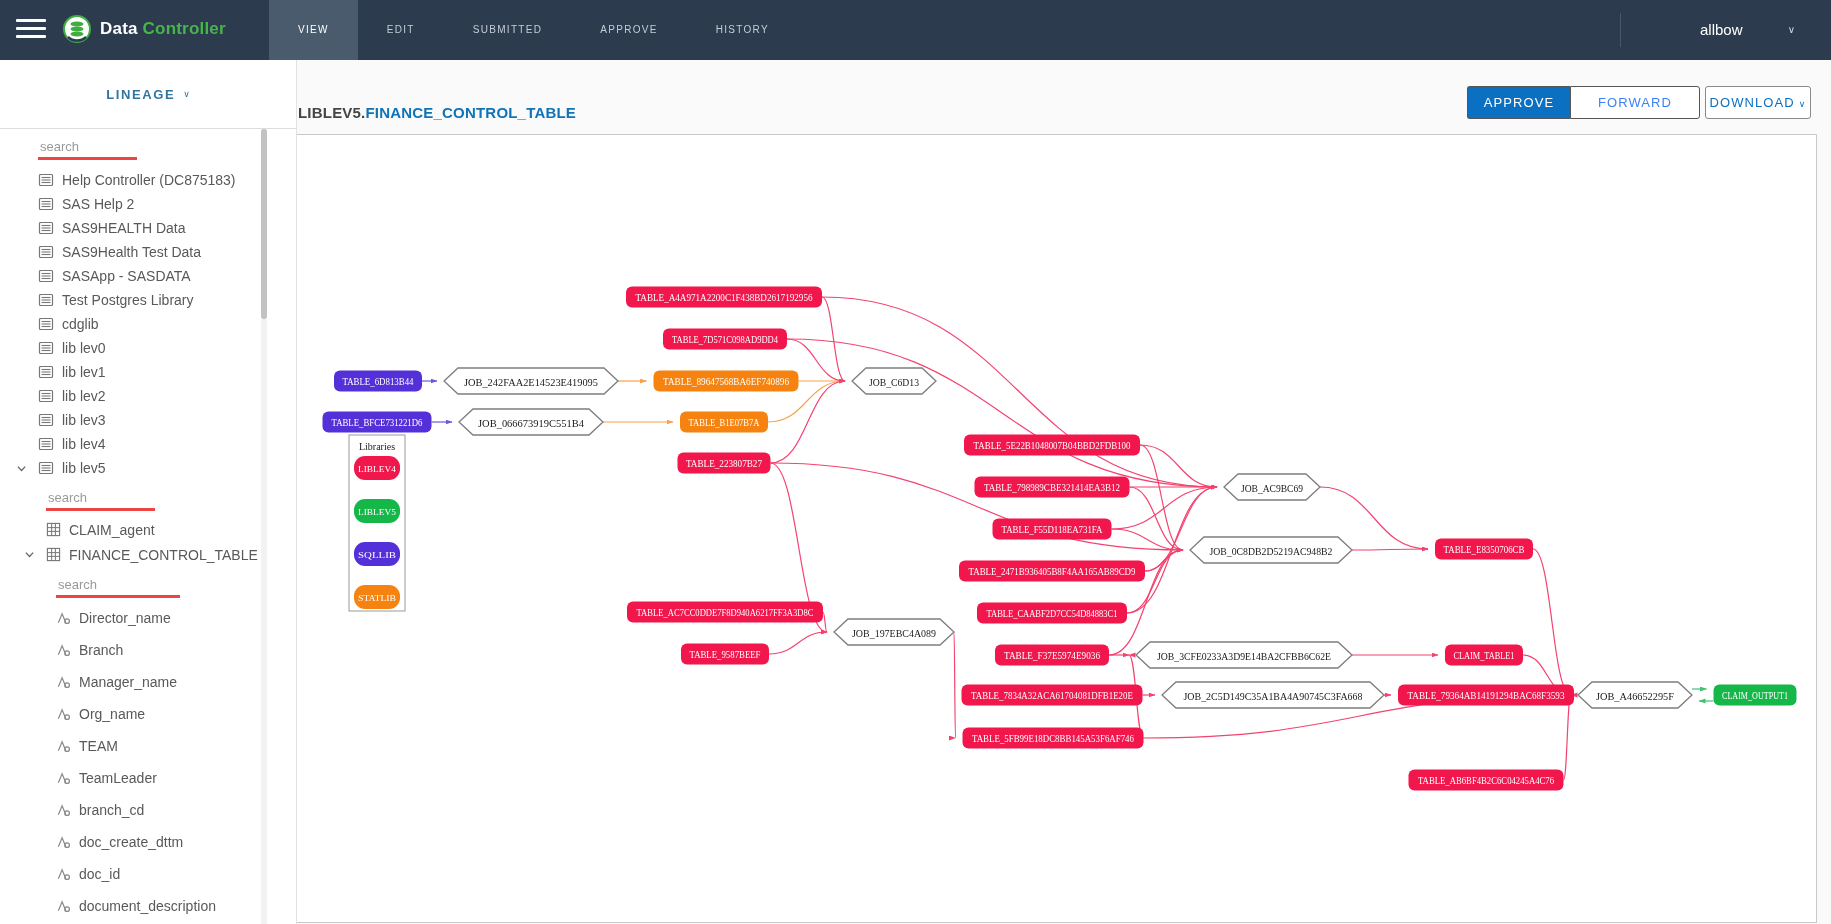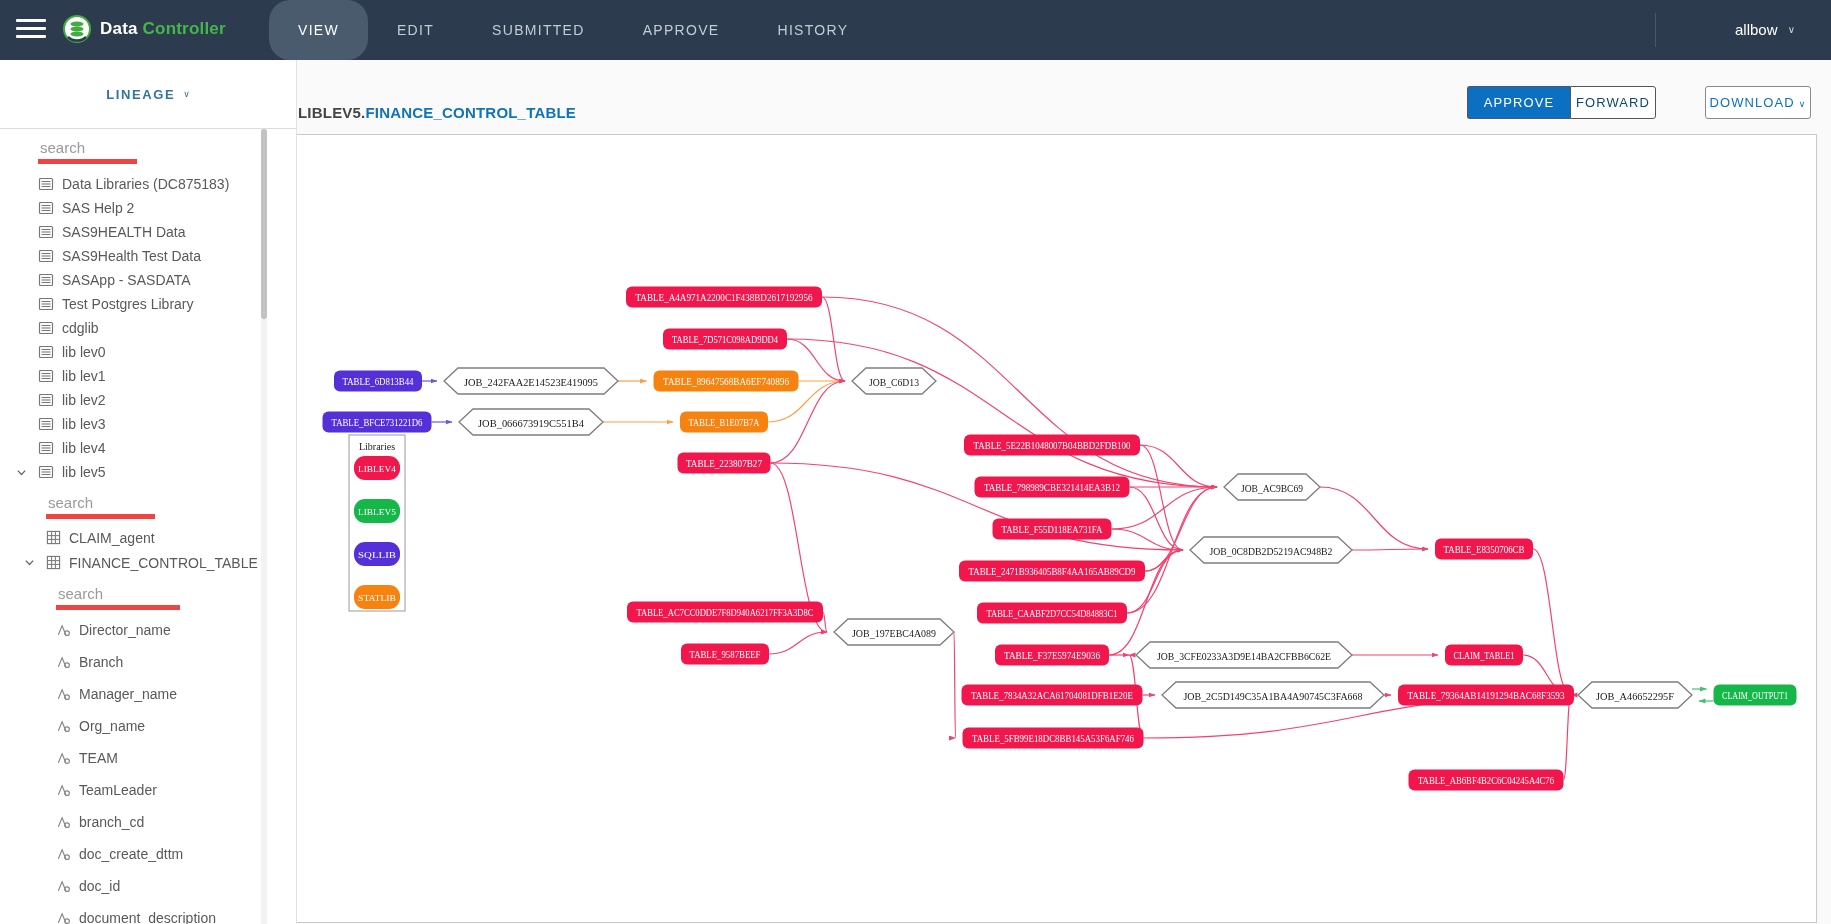--- a/index.html
+++ b/index.html
@@ -5,54 +5,54 @@
   html,body{margin:0;padding:0;}
   body{width:1831px;height:924px;overflow:hidden;font-family:"Liberation Sans",sans-serif;background:#fff;position:relative;}
   
   .navbar{position:absolute;left:0;top:0;width:1831px;height:60px;background:#2c3c4e;z-index:30;}
   .hamburger{position:absolute;left:16px;top:19px;width:30px;height:22px;cursor:pointer;}
   .hamburger span{display:block;height:3px;background:#fff;margin-bottom:5px;border-radius:1px;}
   .brand{position:absolute;left:62px;top:14px;display:flex;align-items:center;gap:8px;}
   .brand-text{font-size:17px;font-weight:bold;color:#fff;letter-spacing:.2px;}
   .brand-text .green{color:#46b54a;}
   .nav-tabs{position:absolute;left:269px;top:0;height:60px;display:flex;}
-  .tab{padding:0 29px;line-height:60px;font-size:14px;letter-spacing:1.3px;color:#c3cdd6;cursor:pointer;white-space:nowrap;border-radius:21px;}
+  .tab{padding:0 29px;line-height:60px;font-size:10px;letter-spacing:1.3px;color:#c3cdd6;cursor:pointer;white-space:nowrap;}
   .tab.active{background:#4a5b6d;color:#fff;}
-  .user-area{position:absolute;right:0;top:0;width:176px;height:60px;}
+  .user-area{position:absolute;right:0;top:0;width:211px;height:60px;}
   .user-divider{position:absolute;left:0;top:13px;width:1px;height:34px;background:#46586a;}
   .user-name{position:absolute;left:80px;top:0;line-height:60px;font-size:15px;color:#fff;}
   .user-chev{position:absolute;right:36px;top:0;line-height:60px;font-size:10px;color:#cfd6dc;}
   
   .sidebar{position:absolute;left:0;top:60px;width:296px;height:864px;background:#fff;border-right:1px solid #e2e2e2;z-index:10;}
   .lineage-hd{height:68px;border-bottom:1px solid #ddd;display:flex;align-items:center;justify-content:center;gap:8px;cursor:pointer;}
   .lineage-hd .lbl{font-size:13px;font-weight:bold;letter-spacing:1.6px;color:#33749f;}
   .lineage-hd .chev{font-size:9px;color:#33749f;}
   .tree{position:absolute;left:0;top:69px;right:0;bottom:0;overflow:hidden;padding-top:4px;}
-  .srch{display:block;border:none;border-bottom:5px solid #ef4444;background:transparent;font-size:15px;color:#333;padding:2px 0 3px 2px;outline:none;font-family:"Liberation Sans",sans-serif;}
+  .srch{display:block;border:none;border-bottom:3px solid #ef4444;background:transparent;font-size:13px;color:#333;padding:2px 0 3px 2px;outline:none;font-family:"Liberation Sans",sans-serif;}
   .srch::placeholder{color:#9a9a9a;}
   .srch.l1{width:97px;margin:4px 0 8px 38px;}
   .srch.l2{width:107px;margin:8px 0 6px 46px;}
   .srch.l3{width:122px;margin:8px 0 4px 56px;}
   .row{display:flex;align-items:center;gap:8px;color:#595959;font-size:14px;cursor:pointer;white-space:nowrap;}
   .row.l1{height:24px;padding-left:38px;}
   .row.l2{height:25px;padding-left:46px;}
   .row.l3{height:32px;padding-left:56px;}
   .row.caret1{padding-left:12px;}
   .row.caret2{padding-left:20px;}
   .row .caret{width:18px;display:flex;justify-content:center;color:#666;}
   .row svg.tico{flex:0 0 auto;}
   .sb-track{position:absolute;left:261px;top:69px;bottom:0;width:6px;background:#f2f2f2;}
   .sb-thumb{position:absolute;left:0;top:0;width:6px;height:190px;background:#c2c2c2;border-radius:3px;}
   
   .main{position:absolute;left:296px;top:60px;right:0;bottom:0;background:#fafafa;}
   .page-title{position:absolute;left:2px;top:34px;font-size:15px;font-weight:bold;color:#454545;letter-spacing:.2px;}
   .page-title .tbl{color:#0f73b8;}
   .btn{position:absolute;top:26px;height:33px;box-sizing:border-box;font-size:13px;letter-spacing:1.1px;text-align:center;line-height:31px;cursor:pointer;background:#fff;font-family:"Liberation Sans",sans-serif;}
   .btn-backward{left:1171px;width:103px;background:#0b6fc2;color:#fff;border:1px solid #555;border-right:none;border-radius:3px 0 0 3px;}
-  .btn-forward{left:1274px;width:86px;color:#0c4a6e;border:1px solid #555;border-radius:0 3px 3px 0;text-align:center;}
+  .btn-forward{left:1274px;width:130px;color:#3b82f6;border:1px solid #555;border-radius:0 3px 3px 0;text-align:center;}
   .btn-download{left:1409px;width:106px;color:#0b6fc2;border:1px solid #8a8a8a;border-radius:3px;}
   .btn .chev{font-size:9px;margin-left:4px;}
   .panel{position:absolute;left:0;top:74px;width:1519px;height:787px;background:#fff;border:1px solid #c9c9c9;}
   .panel svg{display:block;}
   text{font-family:"Liberation Serif",serif;}
 </style>
 </head>
 <body>
 
 <header class="navbar">
@@ -92,21 +92,21 @@
   </div>
   <div class="tree">
       <input type="text" class="srch l1" placeholder="search" style="">
       <div class="row l1">
         <svg class="tico" width="16" height="16" viewBox="0 0 16 16">
           <rect x="1.5" y="2.5" width="13" height="11" rx="1" fill="none" stroke="#787878" stroke-width="1.2"></rect>
           <line x1="3.5" y1="5.5" x2="12.5" y2="5.5" stroke="#787878" stroke-width="1.1"></line>
           <line x1="3.5" y1="8" x2="12.5" y2="8" stroke="#787878" stroke-width="1.1"></line>
           <line x1="3.5" y1="10.5" x2="12.5" y2="10.5" stroke="#787878" stroke-width="1.1"></line>
         </svg>
-        <span>Data Libraries (DC875183)</span>
+        <span>Help Controller (DC875183)</span>
       </div>
       <div class="row l1">
         <svg class="tico" width="16" height="16" viewBox="0 0 16 16">
           <rect x="1.5" y="2.5" width="13" height="11" rx="1" fill="none" stroke="#787878" stroke-width="1.2"></rect>
           <line x1="3.5" y1="5.5" x2="12.5" y2="5.5" stroke="#787878" stroke-width="1.1"></line>
           <line x1="3.5" y1="8" x2="12.5" y2="8" stroke="#787878" stroke-width="1.1"></line>
           <line x1="3.5" y1="10.5" x2="12.5" y2="10.5" stroke="#787878" stroke-width="1.1"></line>
         </svg>
         <span>SAS Help 2</span>
       </div>

